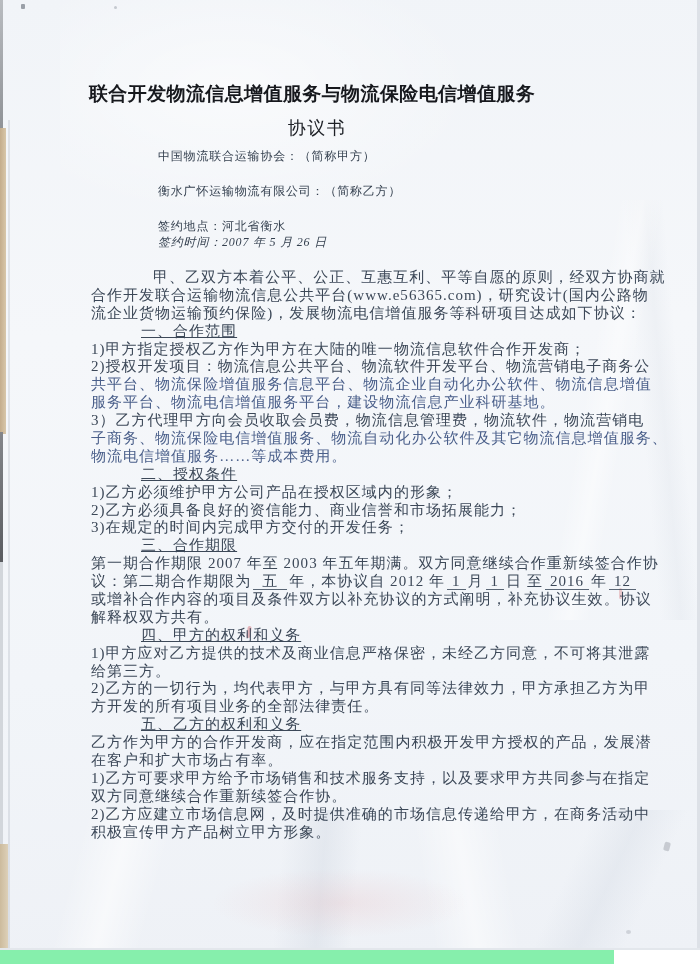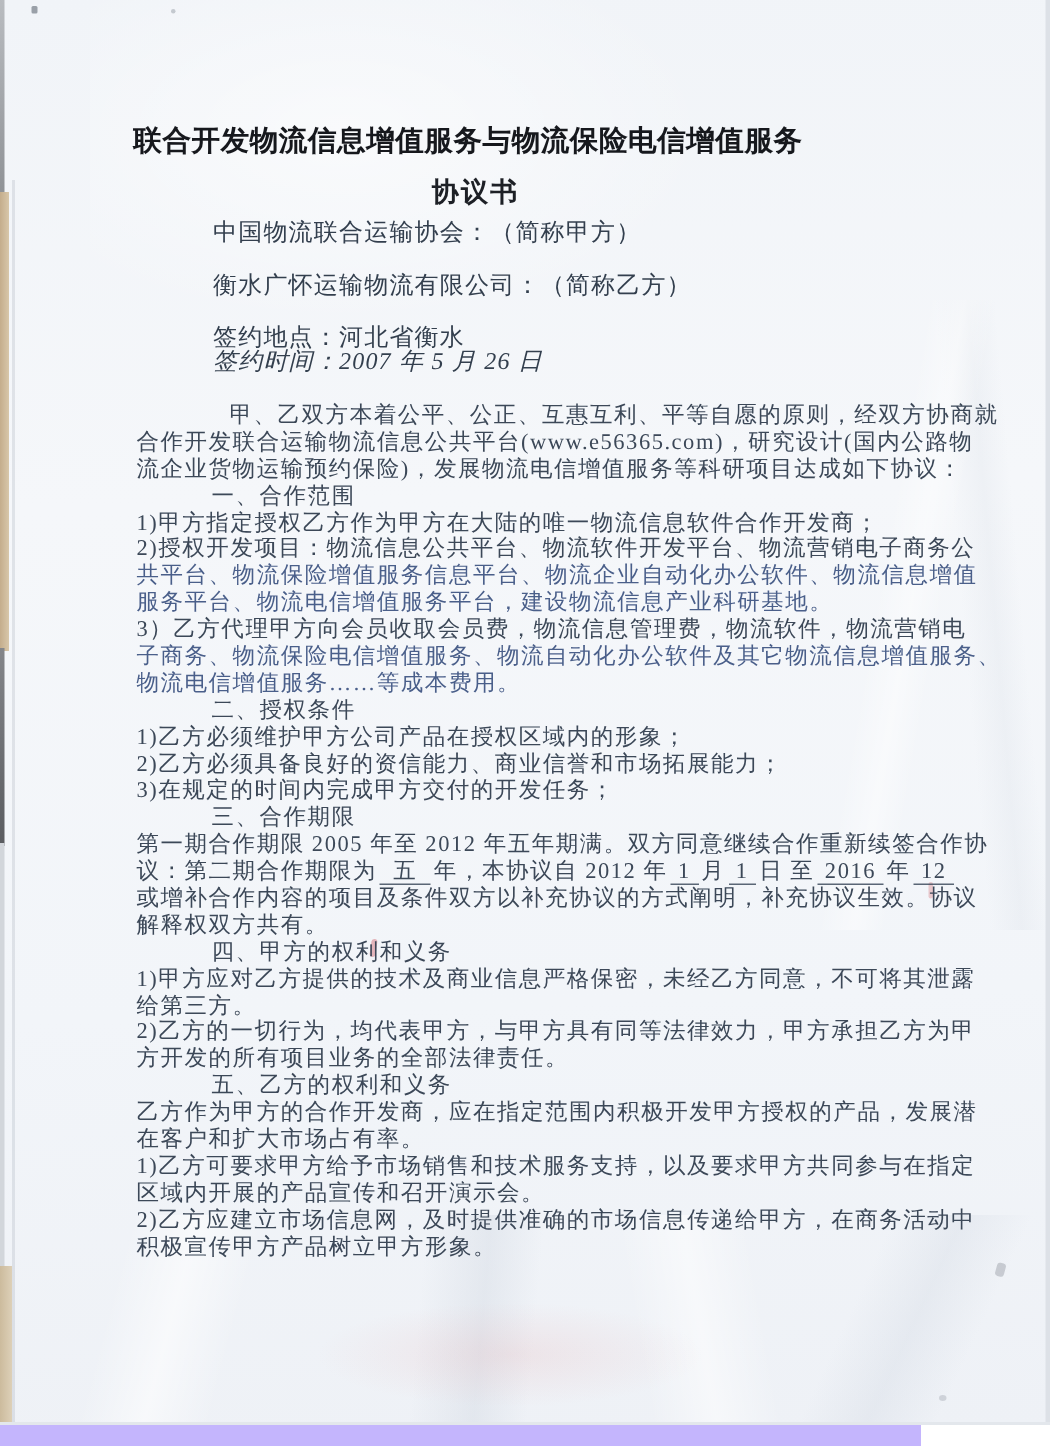--- a/index.html
+++ b/index.html
@@ -1,17 +1,17 @@
 <!DOCTYPE html>
 <html><head>
 <meta charset="utf-8">
 <style>
   html,body{margin:0;padding:0;}
   body{width:700px;height:964px;background:#ffffff;overflow:hidden;}
-  .scan{position:relative;width:614px;height:964px;background:#c4b5fd;
+  .scan{position:relative;width:614px;height:964px;background:#86efac;
         font-family:"Liberation Serif","DejaVu Serif",serif;}
   .paper{position:absolute;left:0;top:0;width:700px;height:950px;
         background:linear-gradient(178deg,#f1f4f8 0%,#f5f7fa 35%,#f2f5f9 70%,#eef1f6 100%);}
   
   .crease-bottom{position:absolute;left:0;top:810px;width:700px;height:140px;pointer-events:none;
         background:
           linear-gradient(105deg, transparent 12%, rgba(255,255,255,0.55) 18%, transparent 24%),
           linear-gradient(95deg,  transparent 40%, rgba(196,204,216,0.28) 46%, transparent 51%),
           linear-gradient(80deg,  transparent 60%, rgba(255,255,255,0.50) 66%, transparent 72%),
           linear-gradient(115deg, transparent 78%, rgba(200,208,220,0.25) 84%, transparent 90%);}
@@ -44,28 +44,28 @@
   .speck-1{position:absolute;left:21px;top:4px;width:4px;height:5px;background:#9aa0a8;border-radius:1px;}
   .speck-2{position:absolute;left:114px;top:6px;width:3px;height:3px;background:#c4c9cf;border-radius:50%;}
   .speck-3{position:absolute;left:664px;top:842px;width:6px;height:9px;
         background:rgba(150,156,165,0.45);border-radius:2px;transform:rotate(15deg);}
   .speck-4{position:absolute;left:626px;top:930px;width:5px;height:4px;
         background:rgba(160,166,174,0.40);border-radius:50%;}
   
   .title{position:absolute;top:81px;left:40px;right:30px;text-align:center;
         font-size:19px;font-weight:bold;color:#16181d;letter-spacing:0.4px;white-space:nowrap;}
   .subtitle{position:absolute;top:116px;left:20px;right:0;text-align:center;
-        font-size:18px;font-weight:bold;color:#1d2026;letter-spacing:1.5px;}
-  .pline{position:absolute;left:142px;font-size:16px;color:#333f4e;
+        font-size:18px;font-weight:normal;color:#1d2026;letter-spacing:1.5px;}
+  .pline{position:absolute;left:158px;font-size:12px;color:#333f4e;
         letter-spacing:0.8px;white-space:nowrap;line-height:18px;}
   .p-a{top:147px;} .p-b{top:182px;} .p-sp{top:217px;} .p-sd{top:233px;font-style:italic;}
   .bodytext{position:absolute;left:91px;top:269px;width:560px;}
   .bl{height:17.9px;line-height:17.9px;font-size:15px;color:#3c4858;
       letter-spacing:1.02px;white-space:nowrap;}
-  .bl.head{text-indent:50px;}
+  .bl.head{text-indent:50px;text-decoration:underline;}
   .bl.pind{text-indent:62px;}
   .bl.blue{color:#4a5f8a;}
   .blank{display:inline-block;border-bottom:1.2px solid rgba(62,76,94,0.85);
          padding:0 5px;margin:0 2px;line-height:15px;}
   .blank.wide{padding:0 9px;}
 </style>
 </head>
 <body>
 
 <div class="scan">
@@ -111,32 +111,32 @@
     <div class="bl">3）乙方代理甲方向会员收取会员费，物流信息管理费，物流软件，物流营销电</div>
     <div class="bl blue">子商务、物流保险电信增值服务、物流自动化办公软件及其它物流信息增值服务、</div>
     <div class="bl blue">物流电信增值服务……等成本费用。</div>
 
     <div class="bl head">二、授权条件</div>
     <div class="bl">1)乙方必须维护甲方公司产品在授权区域内的形象；</div>
     <div class="bl">2)乙方必须具备良好的资信能力、商业信誉和市场拓展能力；</div>
     <div class="bl">3)在规定的时间内完成甲方交付的开发任务；</div>
 
     <div class="bl head">三、合作期限</div>
-    <div class="bl">第一期合作期限 2005 年至 2012 年五年期满。双方同意继续合作重新续签合作协</div>
+    <div class="bl">第一期合作期限 2007 年至 2003 年五年期满。双方同意继续合作重新续签合作协</div>
     <div class="bl"><span>议：第二期合作期限为</span><span class="blank wide">五</span><span>年，本协议自 2012 年</span><span class="blank">1</span><span>月</span><span class="blank">1</span><span>日 至</span><span class="blank">2016</span><span>年</span><span class="blank">12</span></div>
     <div class="bl">或增补合作内容的项目及条件双方以补充协议的方式阐明，补充协议生效。协议</div>
     <div class="bl">解释权双方共有。</div>
 
     <div class="bl head">四、甲方的权利和义务</div>
     <div class="bl">1)甲方应对乙方提供的技术及商业信息严格保密，未经乙方同意，不可将其泄露</div>
     <div class="bl">给第三方。</div>
     <div class="bl">2)乙方的一切行为，均代表甲方，与甲方具有同等法律效力，甲方承担乙方为甲</div>
     <div class="bl">方开发的所有项目业务的全部法律责任。</div>
 
     <div class="bl head">五、乙方的权利和义务</div>
     <div class="bl">乙方作为甲方的合作开发商，应在指定范围内积极开发甲方授权的产品，发展潜</div>
     <div class="bl">在客户和扩大市场占有率。</div>
     <div class="bl">1)乙方可要求甲方给予市场销售和技术服务支持，以及要求甲方共同参与在指定</div>
-    <div class="bl">区域内开展的产品宣传和召开演示会。</div>
+    <div class="bl">双方同意继续合作重新续签合作协。</div>
     <div class="bl">2)乙方应建立市场信息网，及时提供准确的市场信息传递给甲方，在商务活动中</div>
     <div class="bl">积极宣传甲方产品树立甲方形象。</div>
   </div>
 </div>
 
 </body></html>

